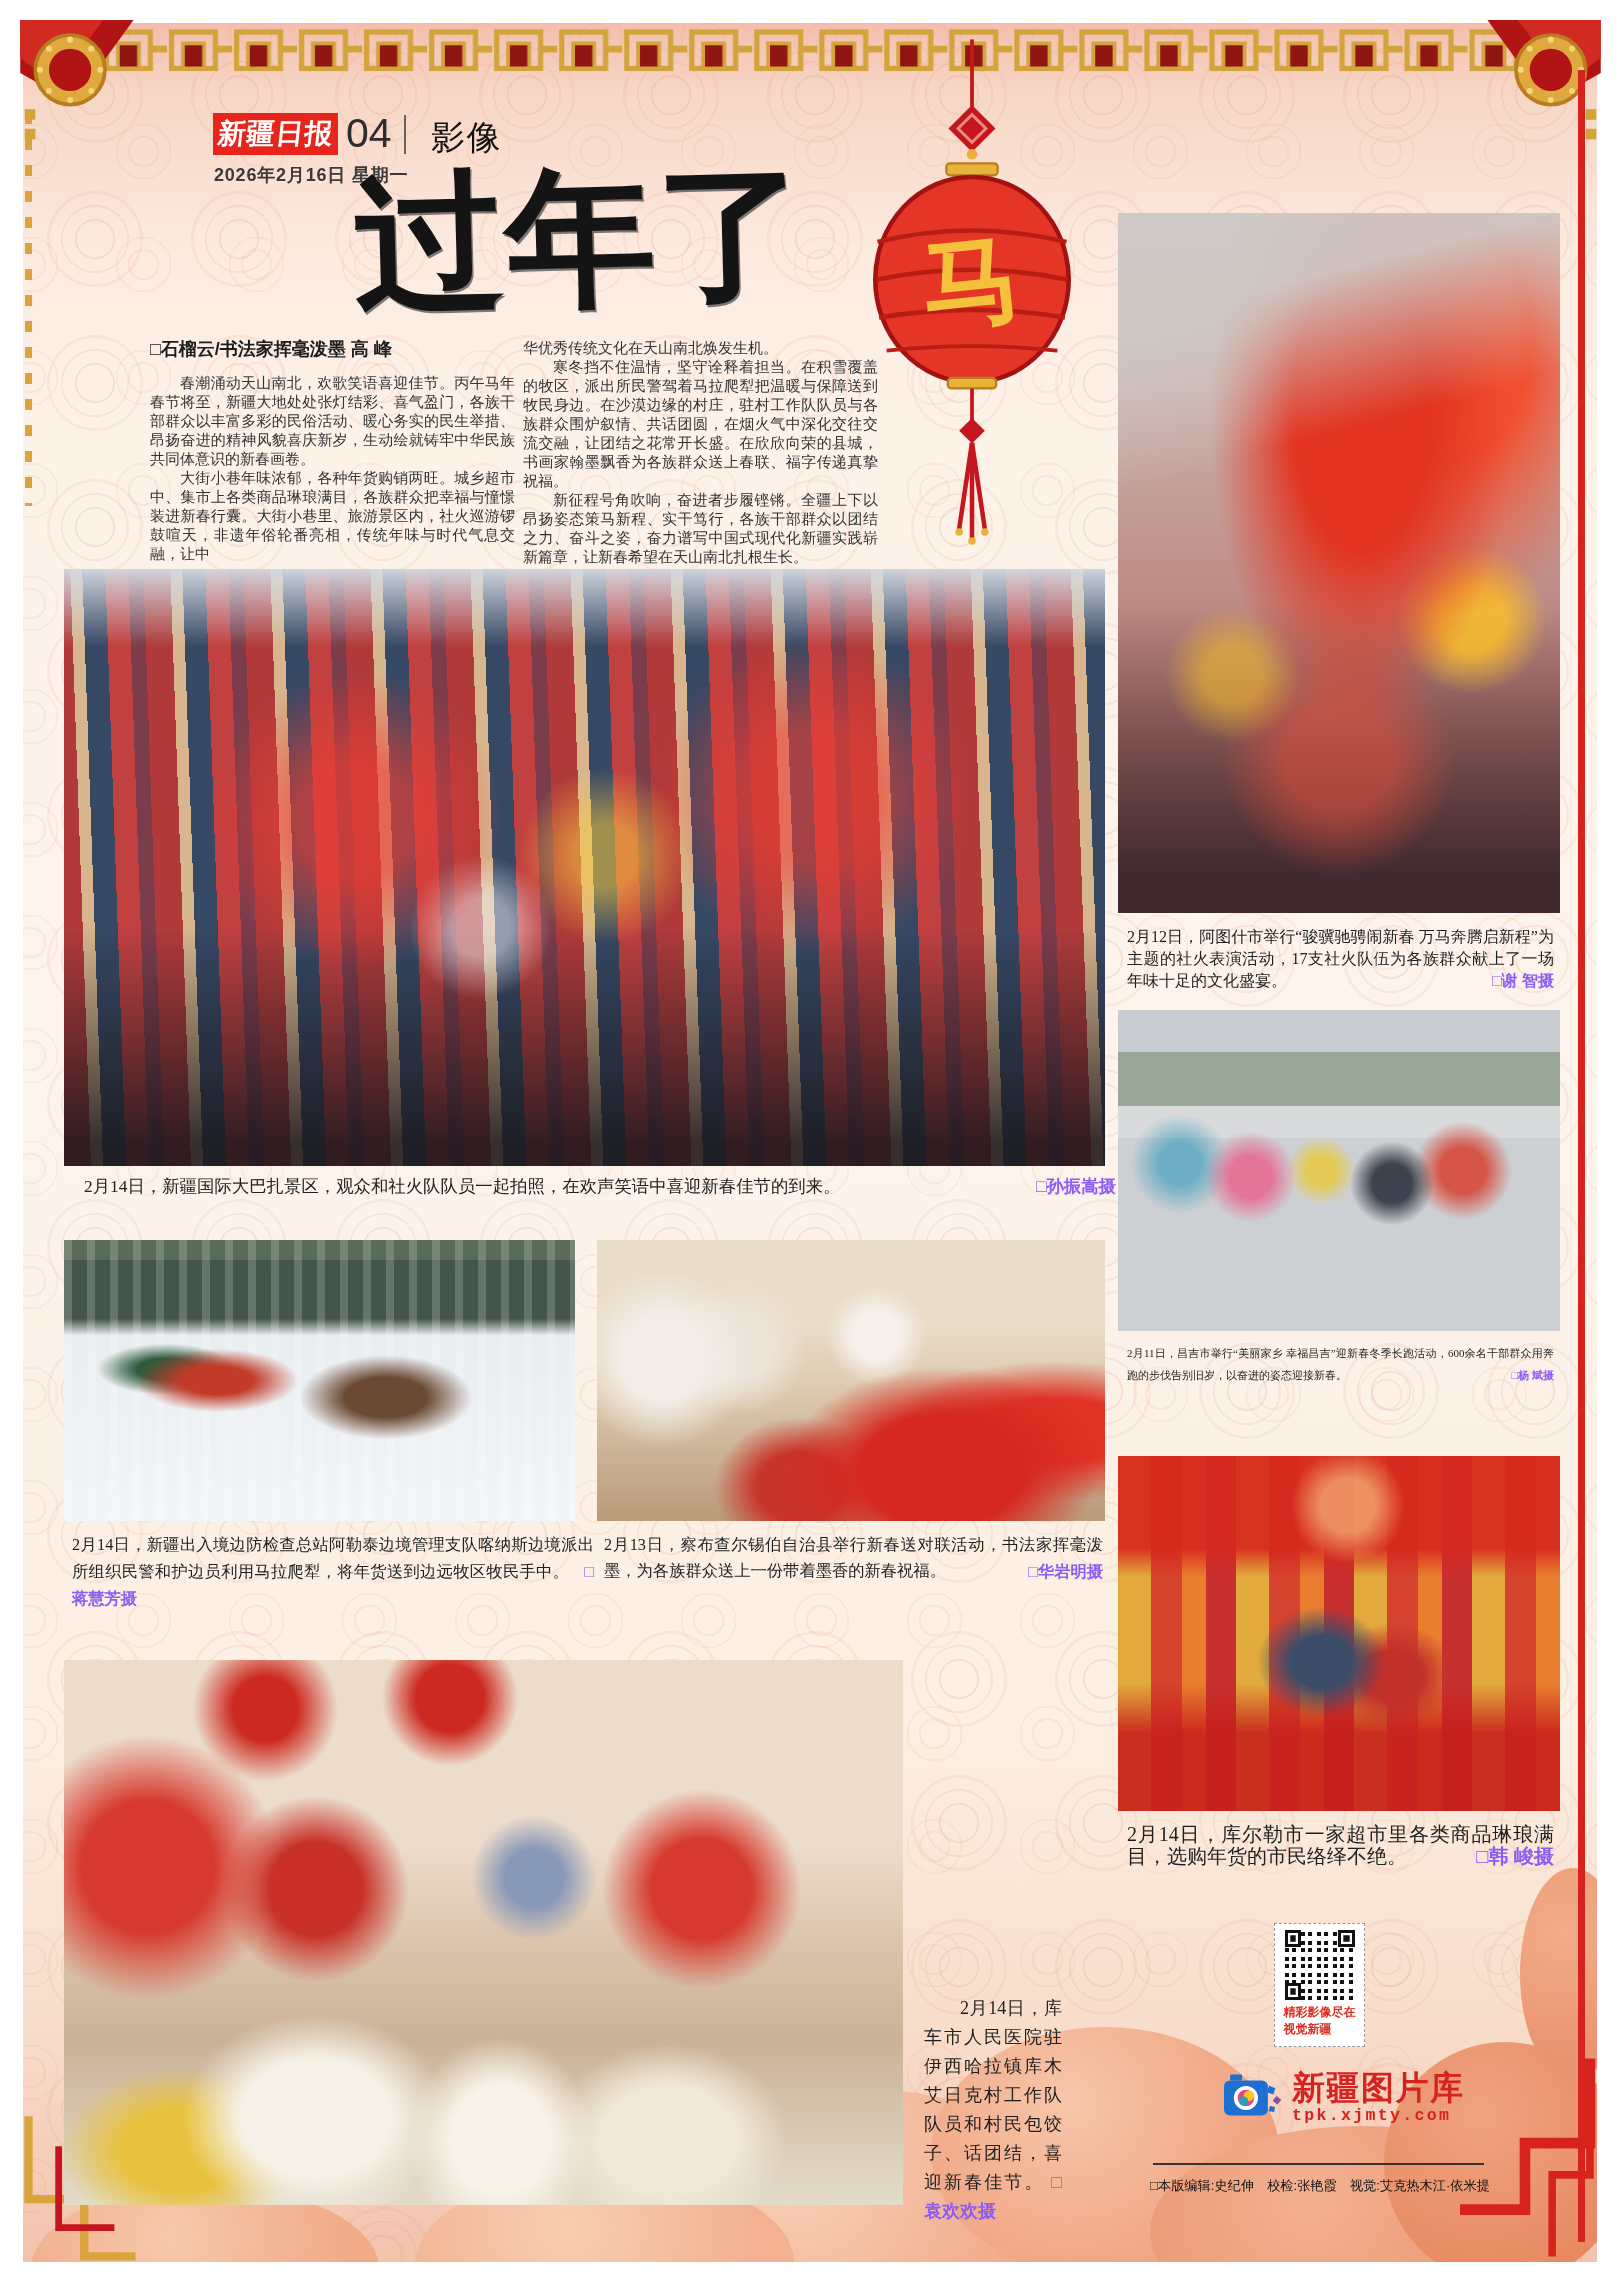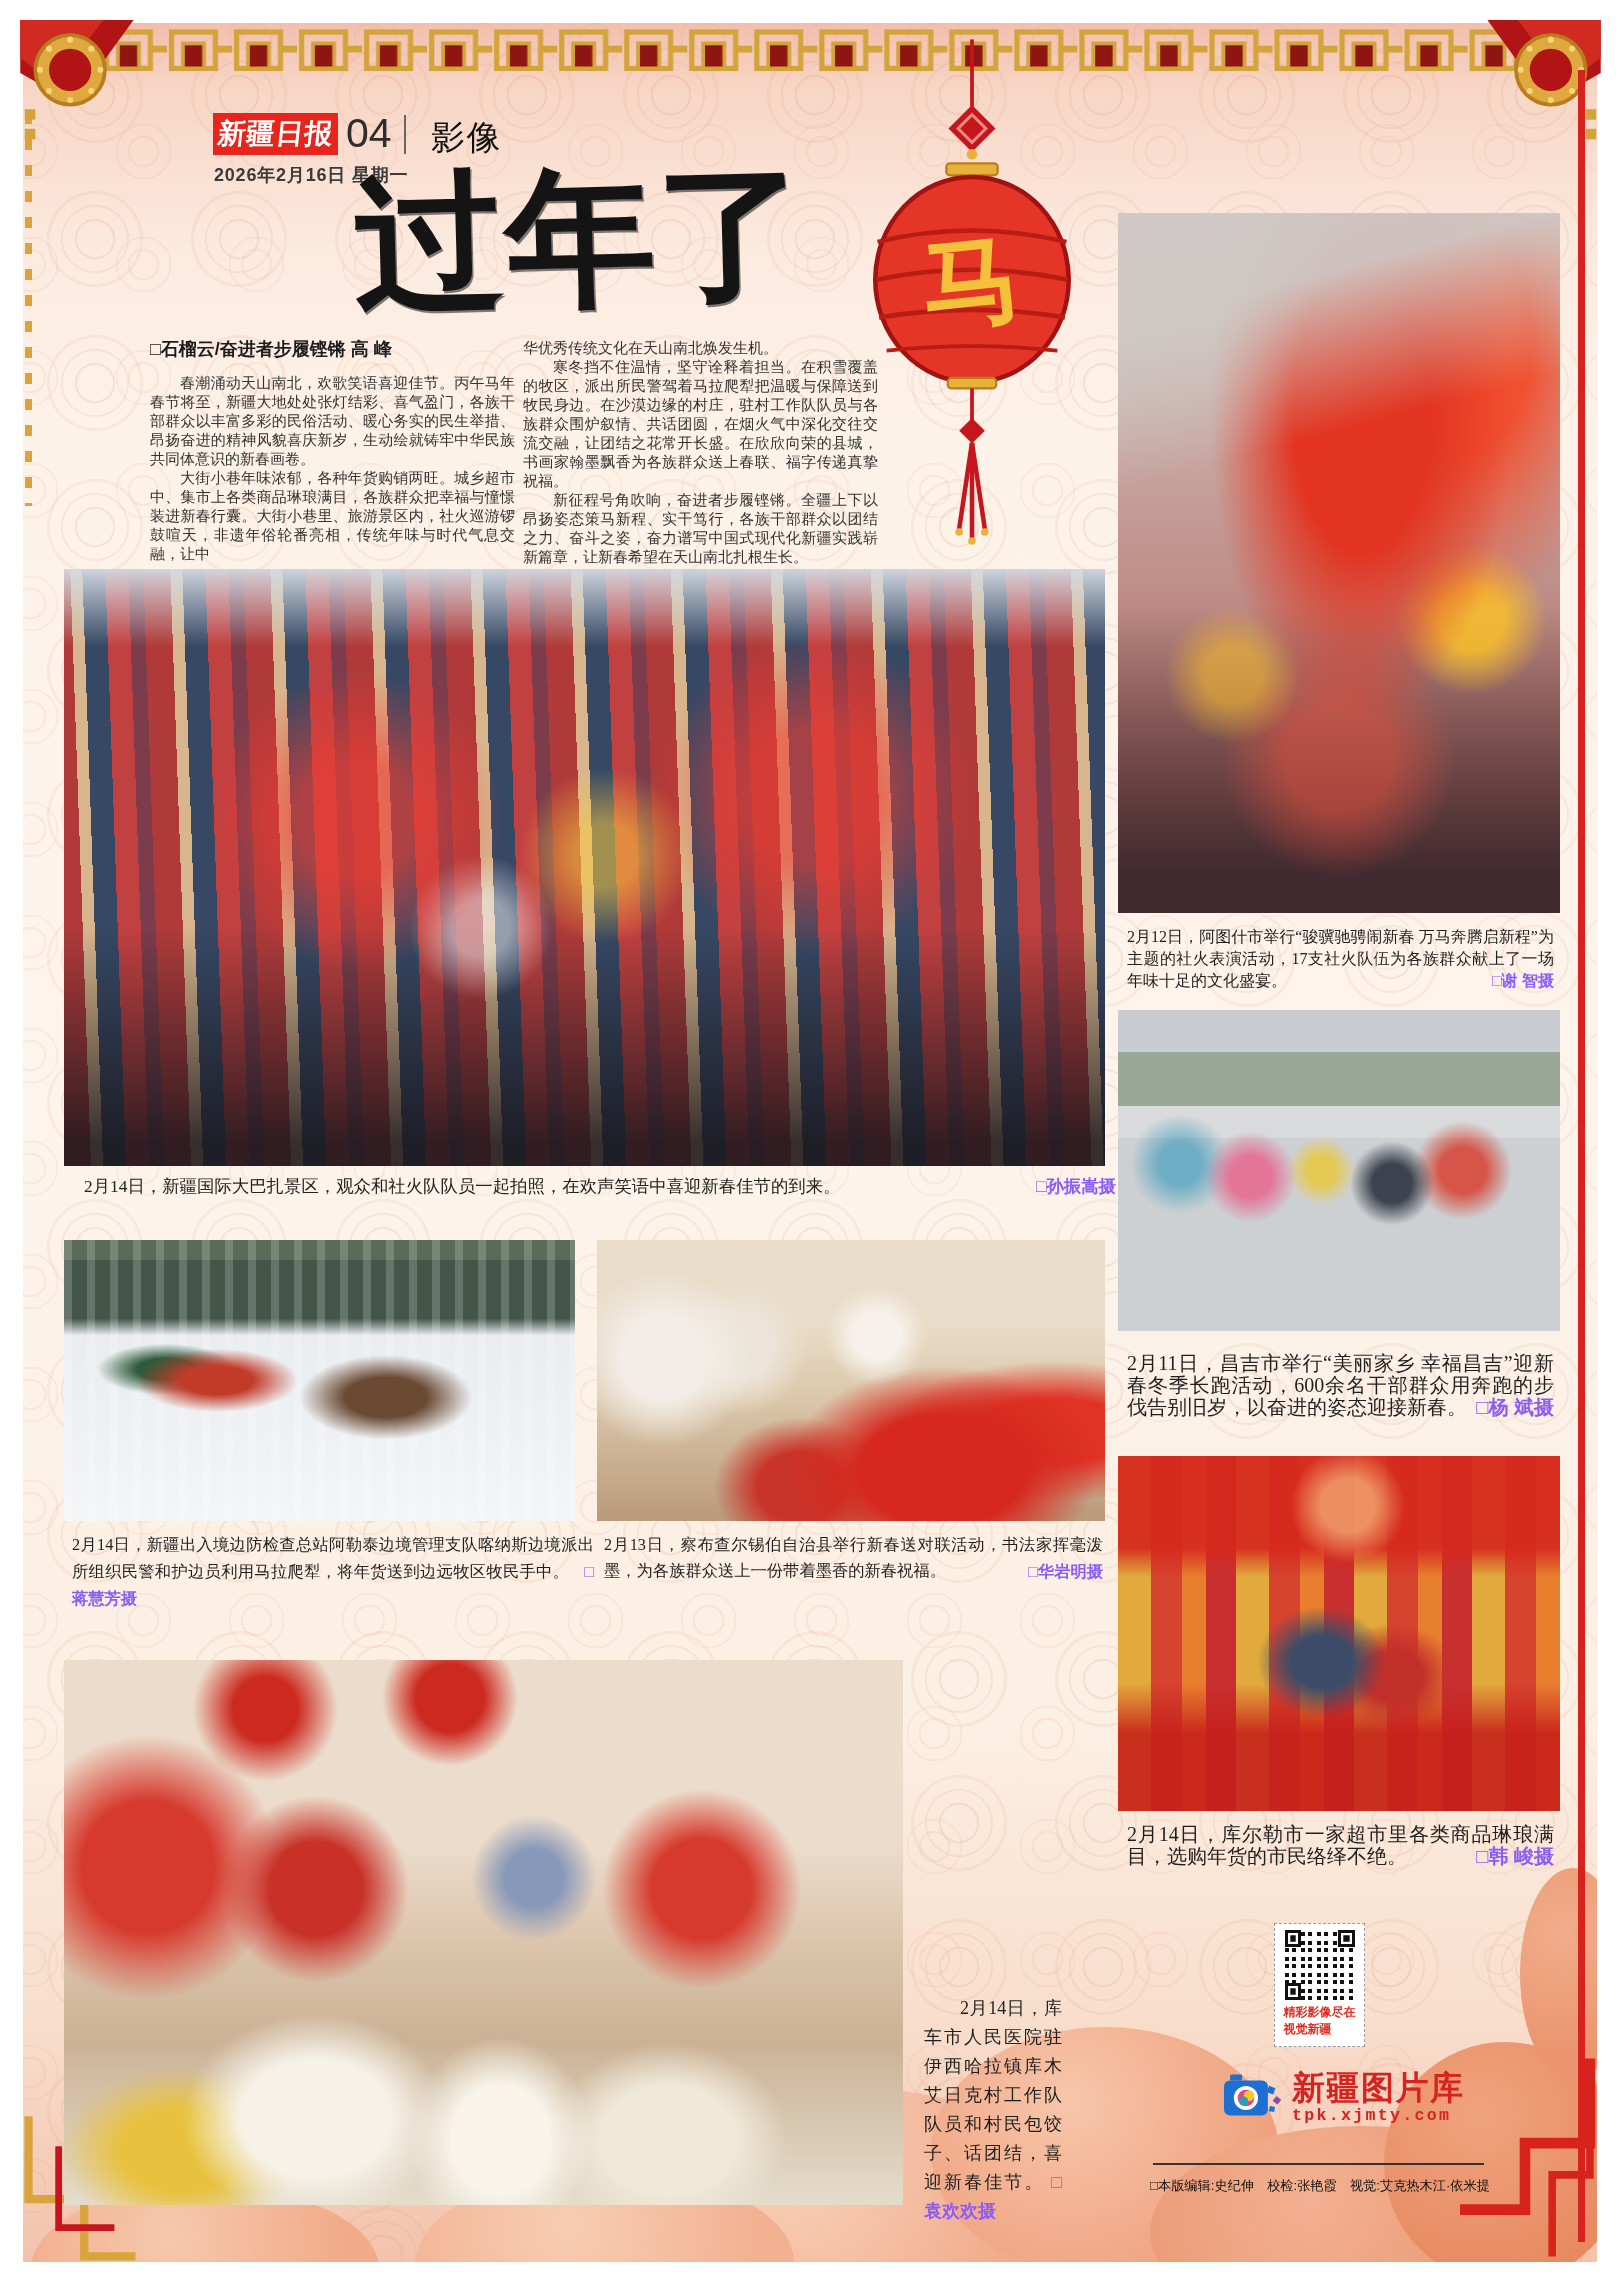--- a/index.html
+++ b/index.html
@@ -127,21 +127,21 @@
       linear-gradient(#ecdccb 0 34%, #dcc4ac 52%, #cbb296 70%, #e4dccb 100%);}
   
   .cap{position:relative;z-index:3;font-family:"Liberation Serif",serif;color:#1f1f1f;text-align:justify;}
   .credit{font-family:Liberation Sans, sans-serif;font-weight:bold;color:#8b5cf6;}
   .credit.abs{position:absolute;right:0;bottom:0;}
   .cap-main{position:absolute;left:84px;top:1174px;width:1032px;display:flex;justify-content:space-between;
             font-size:17.4px;z-index:3;font-family:"Liberation Serif",serif;text-align:right;}
   .cap-sledge{position:absolute;left:72px;top:1532px;width:522px;font-size:16.3px;line-height:26px;}
   .cap-couplets{position:absolute;left:604px;top:1532px;width:499px;font-size:16.3px;line-height:26px;}
   .cap-horses{position:absolute;left:1127px;top:926px;width:427px;font-size:16px;line-height:22px;}
-  .cap-run{position:absolute;left:1127px;top:1342px;width:427px;font-size:20px;line-height:22px;margin-top:10px;}
+  .cap-run{position:absolute;left:1127px;top:1342px;width:427px;font-size:11px;line-height:22px;}
   .cap-market{position:absolute;left:1127px;top:1823px;width:427px;font-size:20px;line-height:22px;}
   .cap-dumplings{position:absolute;left:924px;top:1994px;width:138px;font-size:18px;line-height:29px;
                  text-indent:2em;}
   
   .qr-box{position:absolute;left:1274px;top:1923px;width:91px;height:124px;z-index:3;
           border:1.5px dashed #999;background:#fff;display:flex;flex-direction:column;align-items:center;padding-top:6px;box-sizing:border-box;}
   .qr{position:relative;width:70px;height:70px;
       background:repeating-linear-gradient(0deg,#111 0 3.8px,#fff 3.8px 6.8px,#111 6.8px 10.6px,#fff 10.6px 16px),
                  repeating-linear-gradient(90deg,#111 0 3.8px,#fff 3.8px 6.8px,#111 6.8px 10.6px,#fff 10.6px 16px);
       background-blend-mode:lighten;}
@@ -261,21 +261,21 @@
     <g stroke="#c5161d" stroke-width="6">
       <path d="M135,534 L118,648" fill="none"></path>
       <path d="M135,534 L135,660" fill="none"></path>
       <path d="M135,534 L152,648" fill="none"></path>
     </g>
     <circle cx="118" cy="652" r="5" fill="#e8b23a"></circle>
     <circle cx="135" cy="664" r="5" fill="#e8b23a"></circle>
     <circle cx="152" cy="652" r="5" fill="#e8b23a"></circle>
   </svg>
 
-  <div class="byline">□石榴云/奋进者步履铿锵 高 峰</div>
+  <div class="byline">□石榴云/书法家挥毫泼墨 高 峰</div>
   <div class="col col1">
     <p>春潮涌动天山南北，欢歌笑语喜迎佳节。丙午马年春节将至，新疆大地处处张灯结彩、喜气盈门，各族干部群众以丰富多彩的民俗活动、暖心务实的民生举措、昂扬奋进的精神风貌喜庆新岁，生动绘就铸牢中华民族共同体意识的新春画卷。</p>
     <p>大街小巷年味浓郁，各种年货购销两旺。城乡超市中、集市上各类商品琳琅满目，各族群众把幸福与憧憬装进新春行囊。大街小巷里、旅游景区内，社火巡游锣鼓喧天，非遗年俗轮番亮相，传统年味与时代气息交融，让中</p>
   </div>
   <div class="col col2">
     <p class="noindent">华优秀传统文化在天山南北焕发生机。</p>
     <p>寒冬挡不住温情，坚守诠释着担当。在积雪覆盖的牧区，派出所民警驾着马拉爬犁把温暖与保障送到牧民身边。在沙漠边缘的村庄，驻村工作队队员与各族群众围炉叙情、共话团圆，在烟火气中深化交往交流交融，让团结之花常开长盛。在欣欣向荣的县城，书画家翰墨飘香为各族群众送上春联、福字传递真挚祝福。</p>
     <p>新征程号角吹响，奋进者步履铿锵。全疆上下以昂扬姿态策马新程、实干笃行，各族干部群众以团结之力、奋斗之姿，奋力谱写中国式现代化新疆实践崭新篇章，让新春希望在天山南北扎根生长。</p>
   </div>
 

